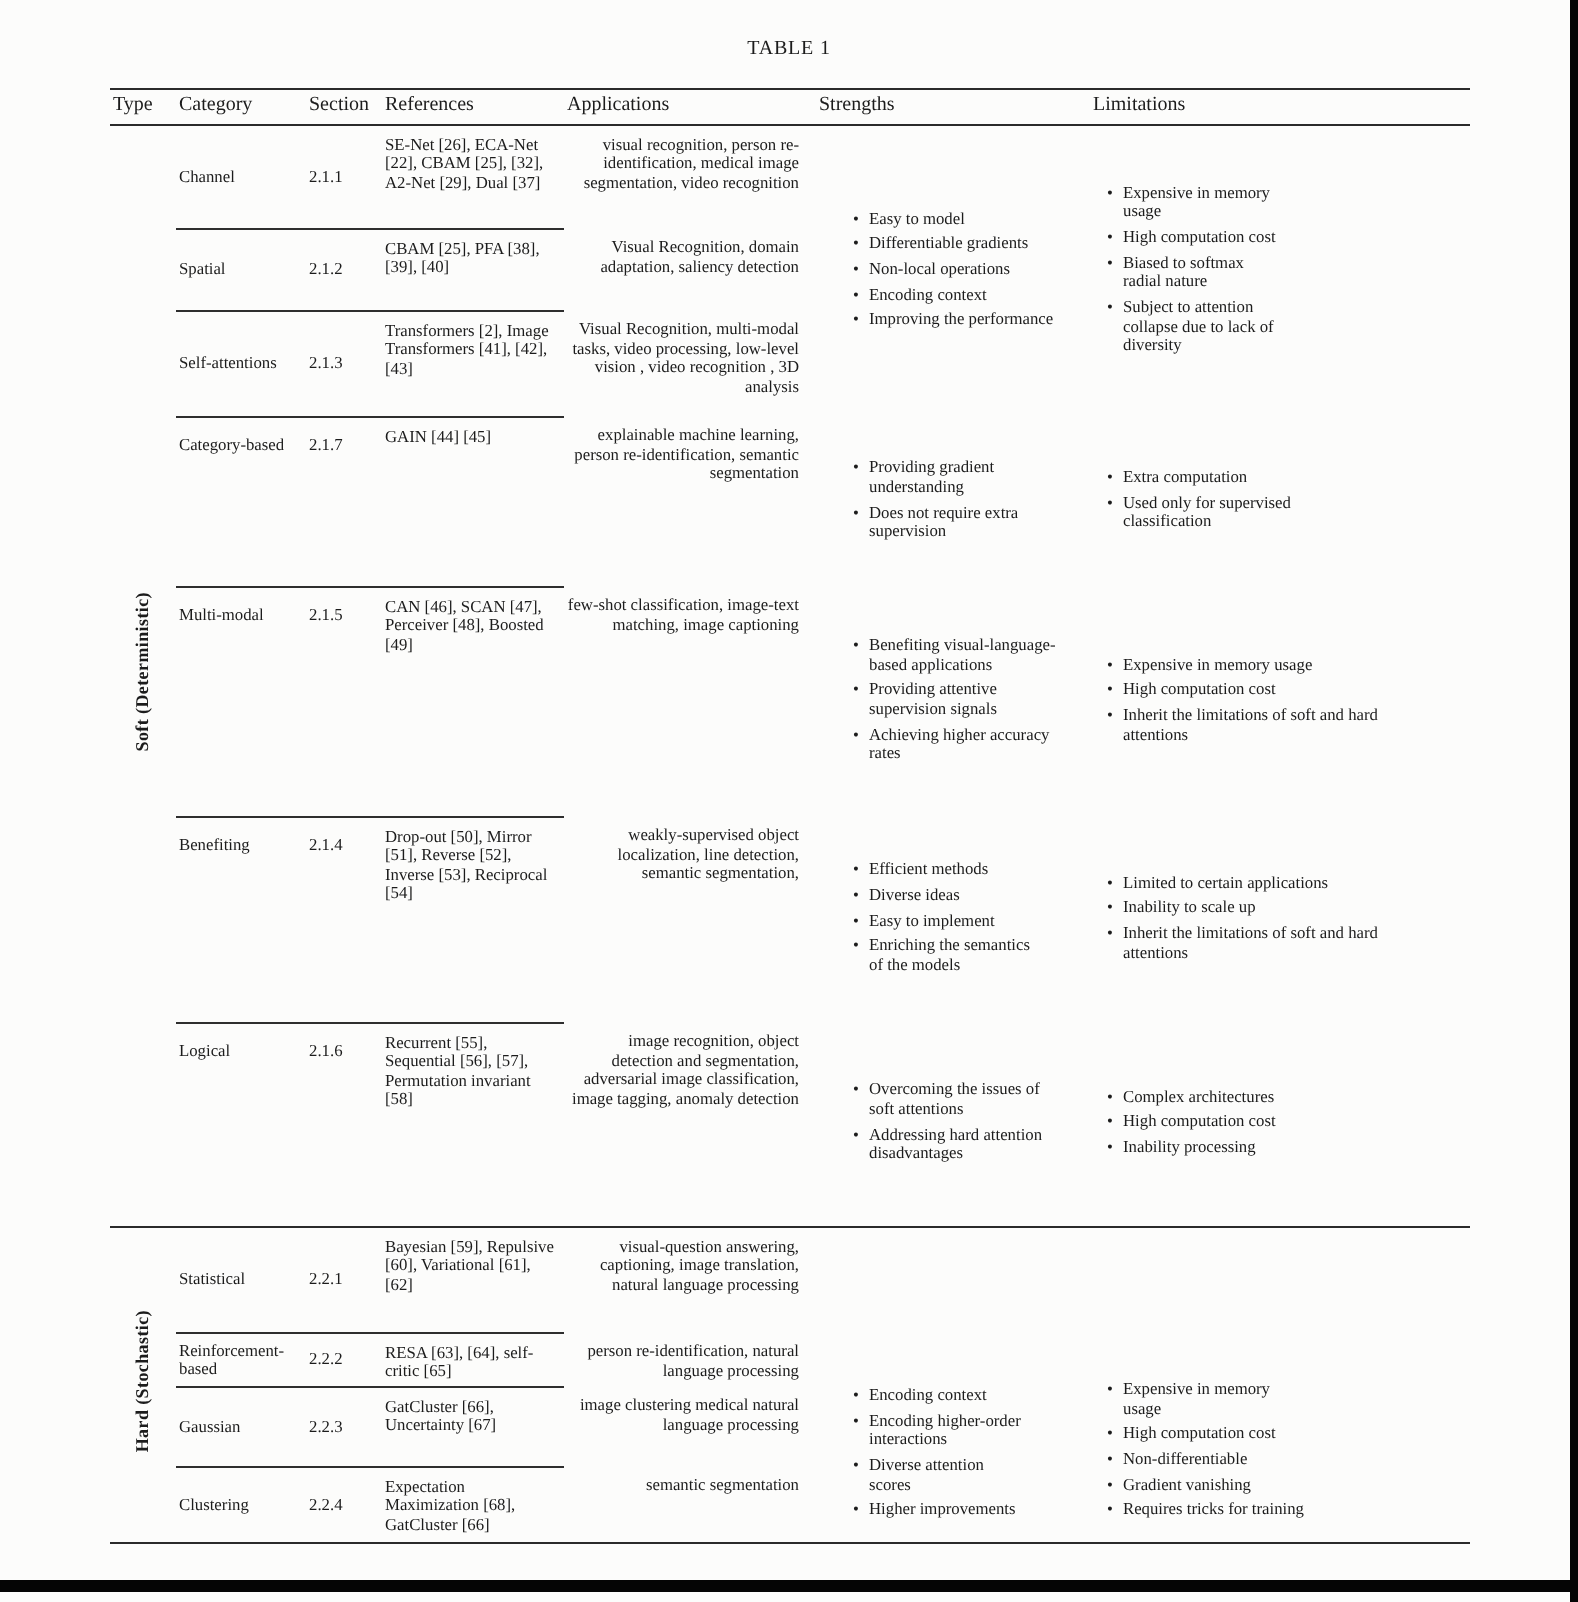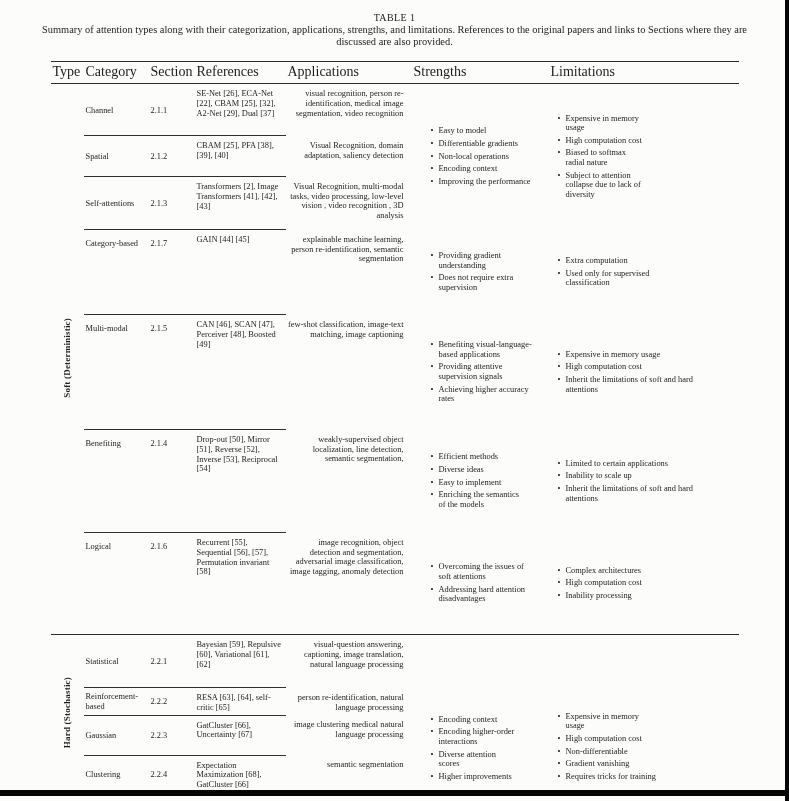--- a/index.html
+++ b/index.html
@@ -5,35 +5,35 @@
   * { box-sizing: border-box; }
   html,body { margin:0; padding:0; }
   body {
     width:789px; height:801px;
     background:#fcfcfb;
     font-family:"Liberation Serif", serif;
     color:#1c1c1c;
     position:relative;
     overflow:hidden;
   }
-  .doc-title { text-align:center; font-size:10px; padding-top:12px; letter-spacing:.4px; }
+  .doc-title { text-align:center; font-size:10px; padding-top:19px; letter-spacing:.4px; }
   .doc-caption { width:712px; margin:1px auto 0; text-align:center; font-size:10.4px; line-height:1.12; }
 
   table.attn {
     border-collapse:collapse;
     table-layout:fixed;
     margin:14px auto 0;
     font-size:8.4px;
     line-height:1.15;
   }
   col.c-type{width:33px} col.c-cat{width:65px} col.c-sec{width:38px}
   col.c-ref{width:91px} col.c-app{width:126px} col.c-str{width:137px} col.c-lim{width:190px}
 
   thead th {
-    font-weight:normal; text-align:left; font-size:14px;
+    font-weight:normal; text-align:left; font-size:10px;
     border-top:1px solid #2b2b2b; border-bottom:1px solid #2b2b2b;
     padding:2px 2px 3px 2px; white-space:nowrap;
   }
   td { vertical-align:top; text-align:left; padding:4px 4px 2px 2px; }
   td.cat, td.sec { vertical-align:middle; padding-top:3px; }
   td.vtop { vertical-align:top; padding-top:9px; }
   td.ref { padding-top:5px; }
   td.app { padding-top:5px; padding-right:8px;text-align:right; }
   td.str, td.lim { vertical-align:middle; }
   td.vbottom { vertical-align:bottom; padding-bottom:8px; }
@@ -65,21 +65,20 @@
 
   .edge-right { position:absolute; top:0; right:0; width:4px; height:100%; background:#050505; }
   .edge-bottom { position:absolute; left:0; bottom:5px; width:100%; height:6px; background:#050505; }
 </style>
 </head>
 <body>
 
 <div class="page">
 
   <div class="doc-title">TABLE 1</div>
-  <div class="doc-caption">Summary of attention types along with their categorization, applications, strengths, and limitations. References to the original papers and links to Sections where they are discussed are also provided.</div>
 
   <table class="attn">
     <colgroup>
       <col class="c-type">
         <col class="c-cat">
         <col class="c-sec">
         <col class="c-ref">
       <col class="c-app">
         <col class="c-str">
         <col class="c-lim">

